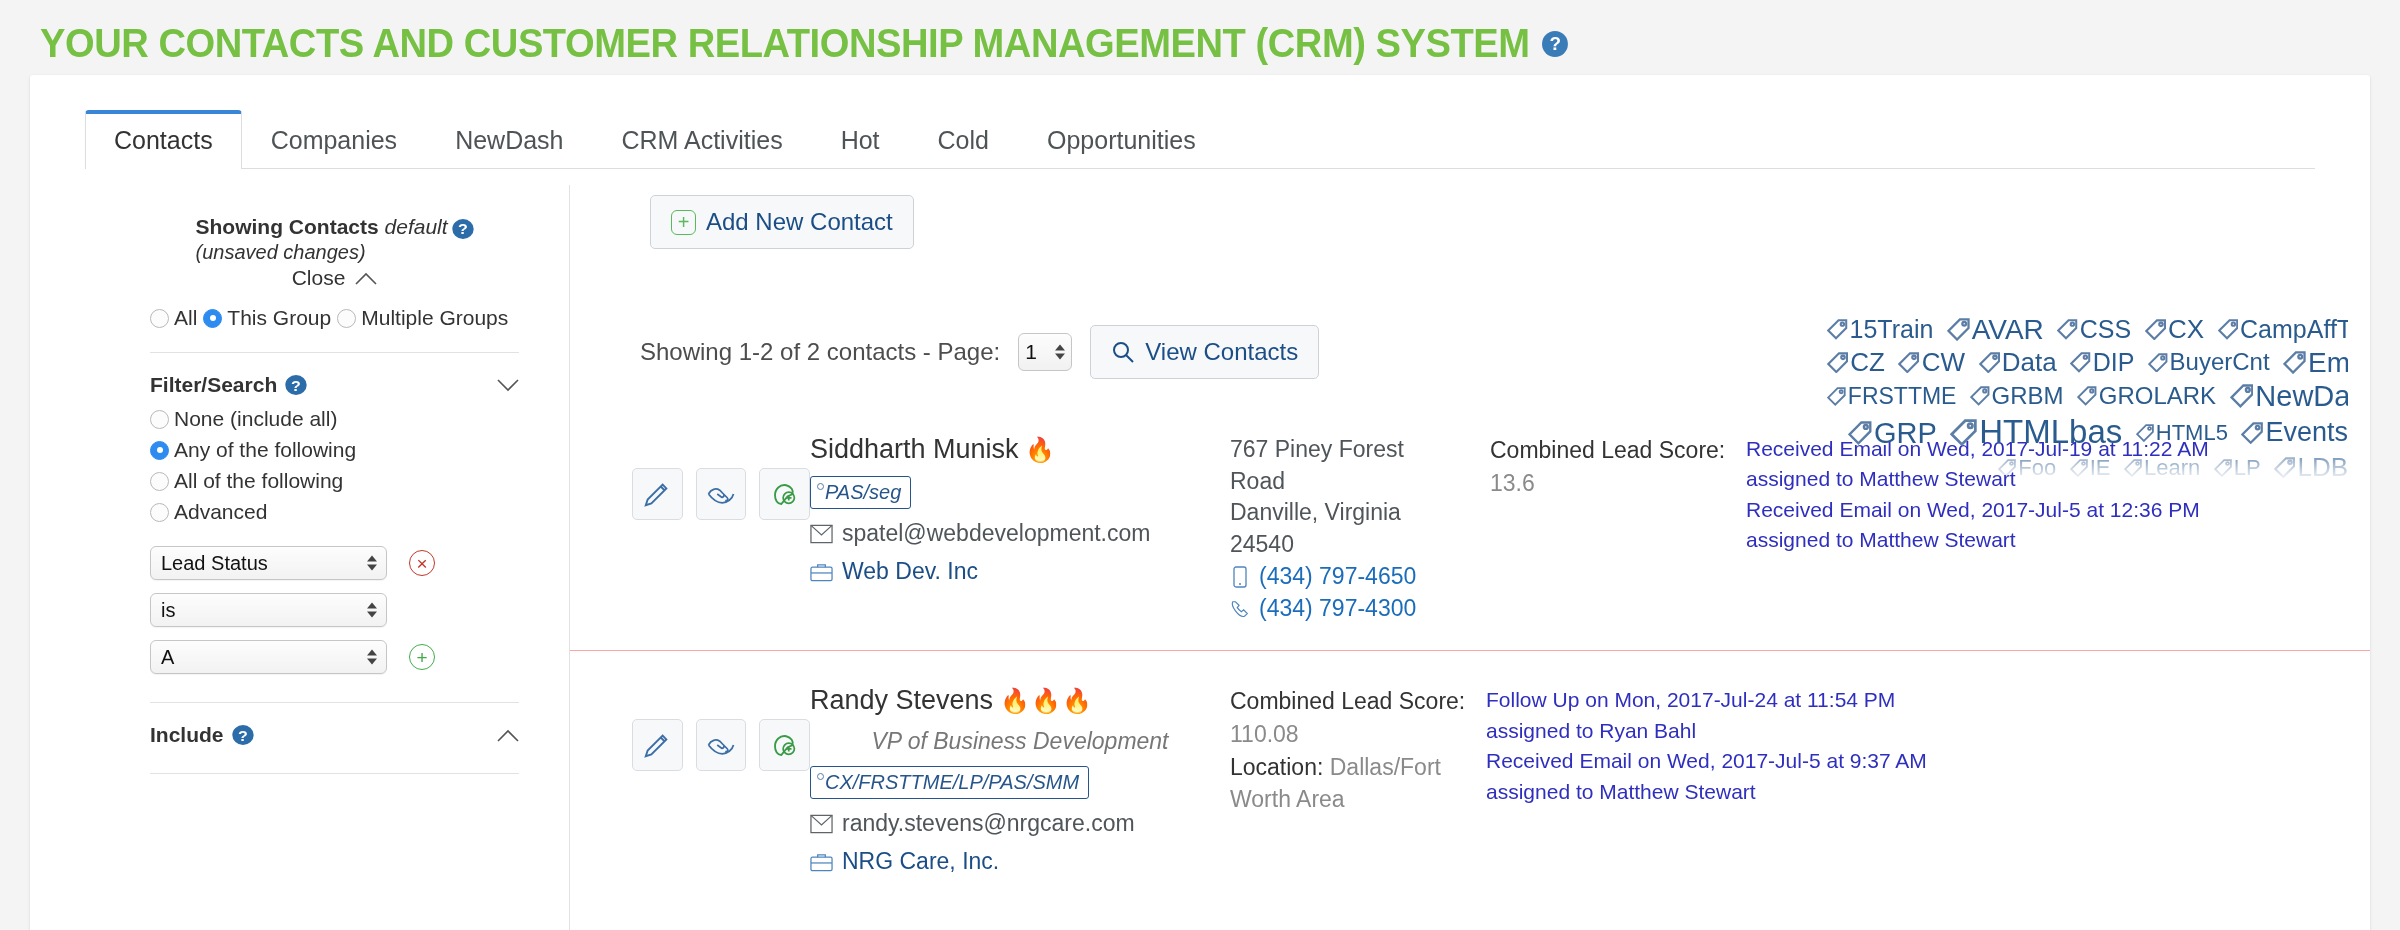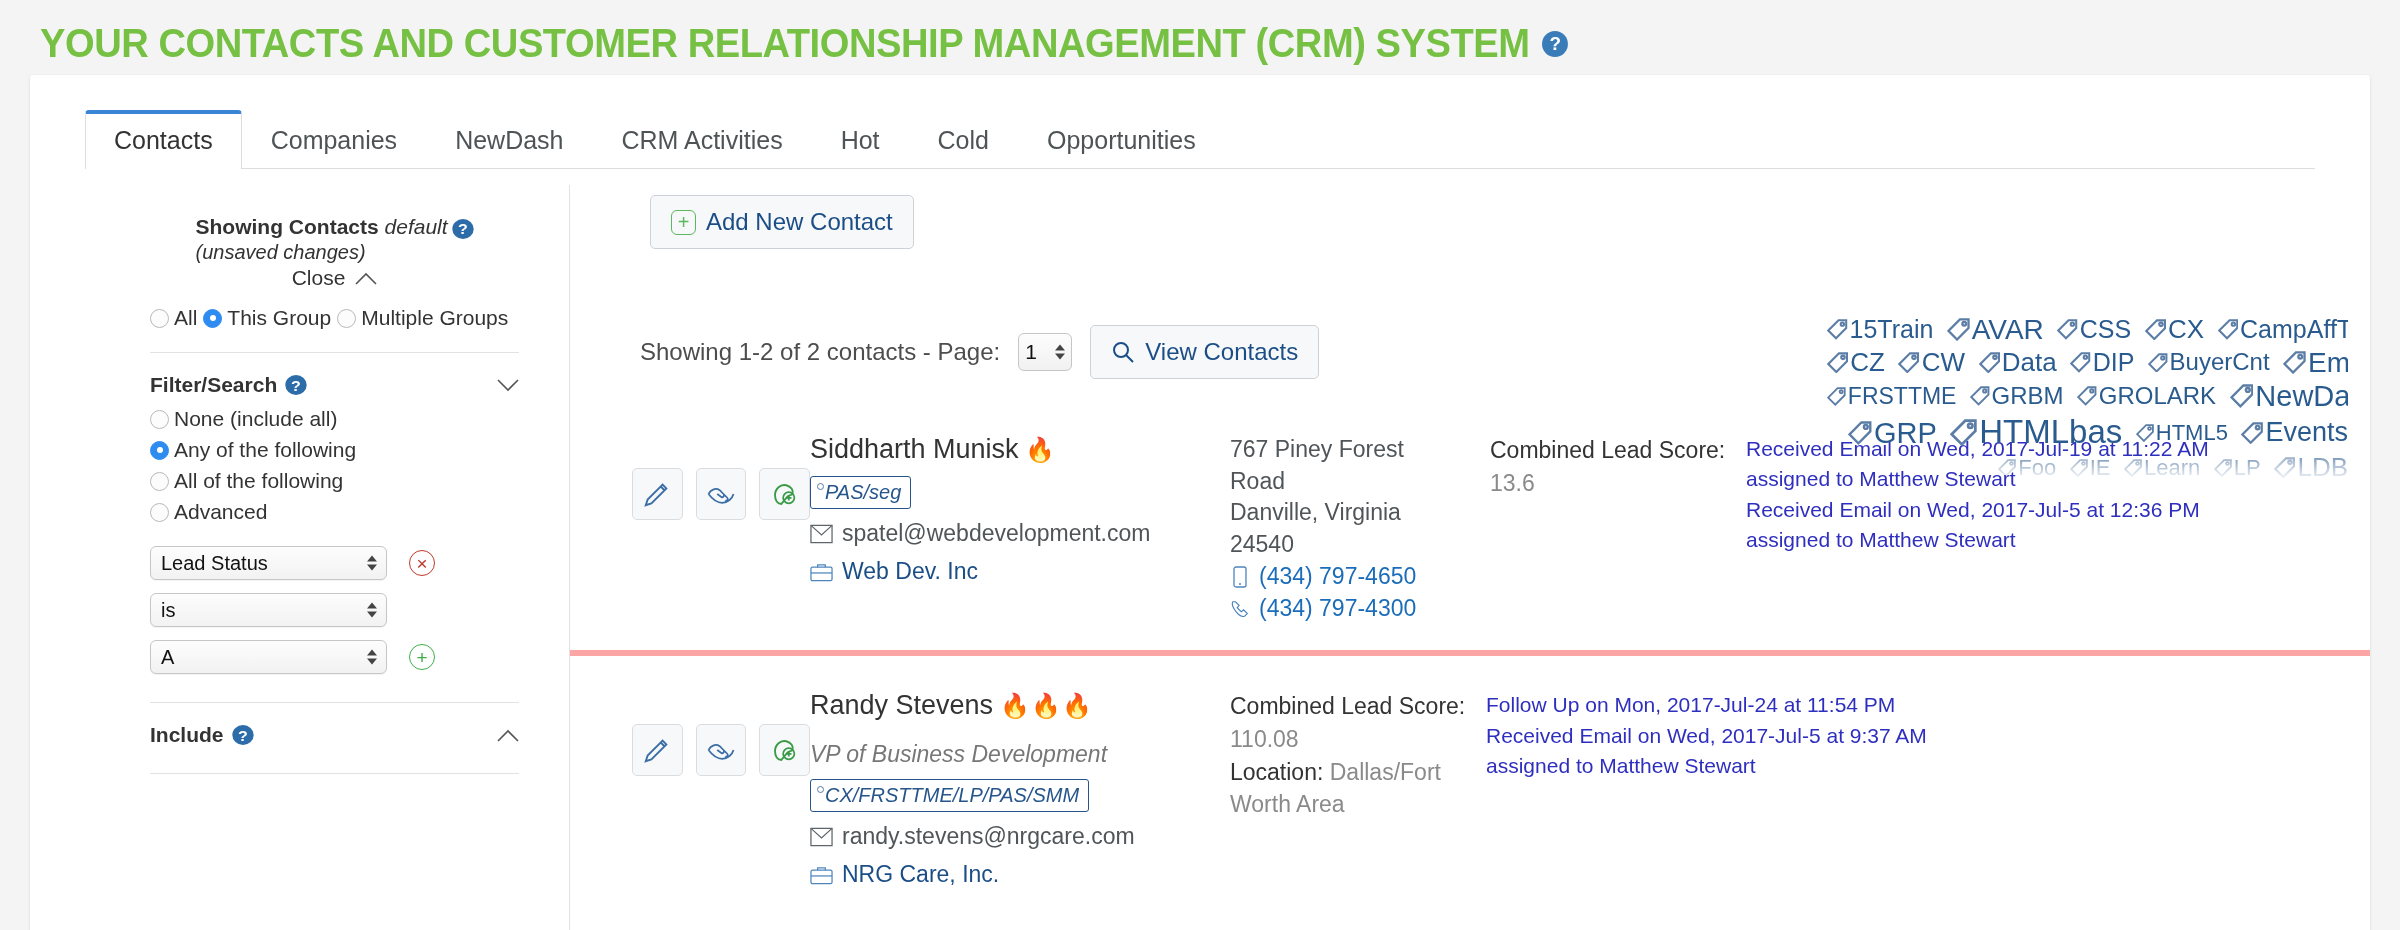--- a/index.html
+++ b/index.html
@@ -196,42 +196,42 @@
   .page-spin .arrows i.dn { border-top: 6px solid #444; }
 
   .search-glyph { width: 24px; height: 24px; flex: none; }
   .search-glyph circle, .search-glyph line { stroke: #1b4e86; stroke-width: 2; fill: none; }
 
   
   .contacts { position: absolute; left: 0; top: 215px; right: 0; }
   .contact-row {
     display: flex; align-items: flex-start;
     padding: 34px 0 26px 0;
-    border-top: 6px solid #fca5a5;
+    border-top: 1px solid #fca5a5;
   }
   .contact-row:first-child { border-top: none; }
 
   .col-actions { width: 240px; padding-left: 62px; padding-top: 34px; flex: none; }
   .icon-btns { display: flex; gap: 13px; }
   .icon-btn {
     width: 52px; height: 52px;
     border: 1px solid #d9dde1; border-radius: 5px;
     background: #f7f8fa;
     display: flex; align-items: center; justify-content: center;
     cursor: pointer;
   }
   .icon-btn svg { width: 30px; height: 30px; }
 
   .col-name { width: 420px; flex: none; }
   .cname {
     font-size: 27px; color: #333; display: flex; align-items: center; gap: 7px;
     white-space: nowrap;
   }
   .flames { font-size: 24px; letter-spacing: 1px; }
-  .jobtitle { font-size: 23px; font-style: italic; color: #777; margin-top: 20px; }
+  .jobtitle { font-size: 23px; font-style: italic; color: #777; margin-top: 12px; text-align: center; }
   .tag-chip {
     display: inline-flex; align-items: center; gap: 1px;
     border: 1.6px solid #26558b; border-radius: 3px;
     padding: 4px 9px 4px 6px;
     margin-top: 11px;
     font-size: 20px; font-style: italic; color: #26558b;
     cursor: pointer; white-space: nowrap;
   }
   .tag-chip .dot {
     width: 7px; height: 7px; border-radius: 50%;
@@ -754,20 +754,21 @@
           <div>Combined Lead Score:</div>
           <div class="val">110.08</div>
           <div>
             <span>Location:</span>
             <span class="loc-val">Dallas/Fort Worth Area</span>
           </div>
         </div>
 
         <div class="col-activity">
           <div>Follow Up on Mon, 2017-Jul-24 at 11:54 PM</div>
+          <div>assigned to Ryan Bahl</div>
           <div>Received Email on Wed, 2017-Jul-5 at 9:37 AM</div>
           <div>assigned to Matthew Stewart</div>
         </div>
       </div>
 
     </div>
   </div>
 </div>
 
 </body></html>

